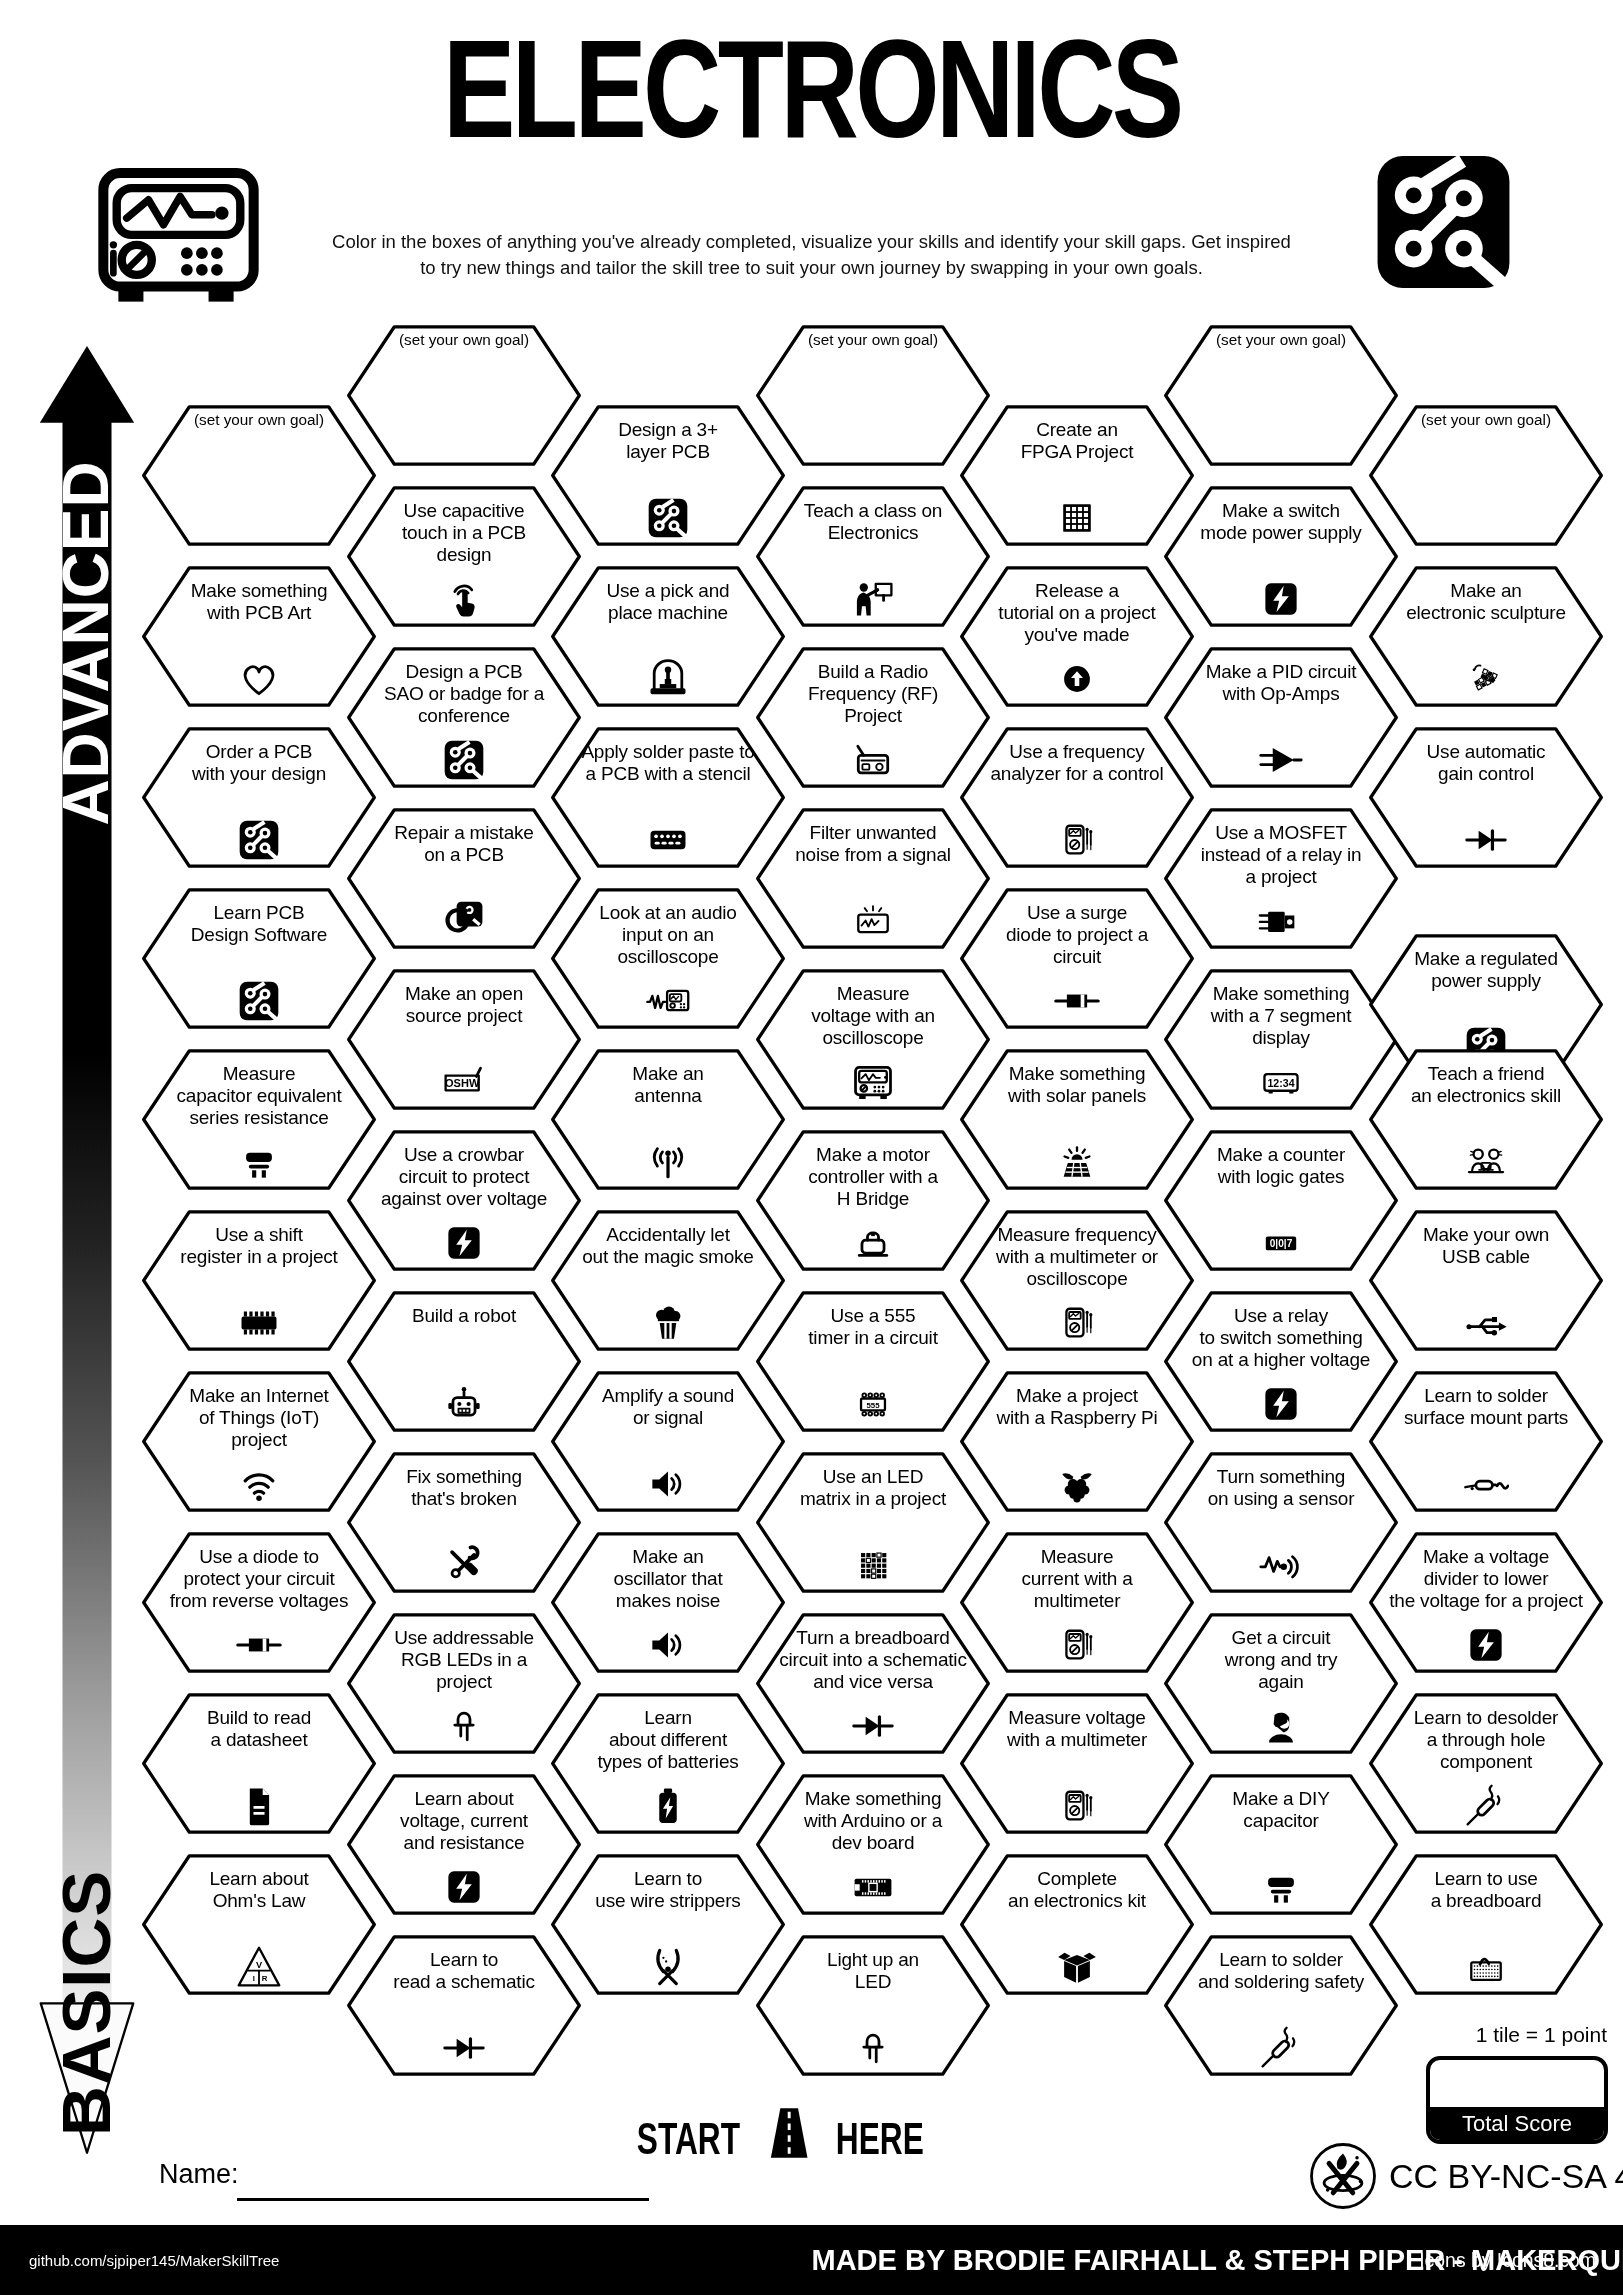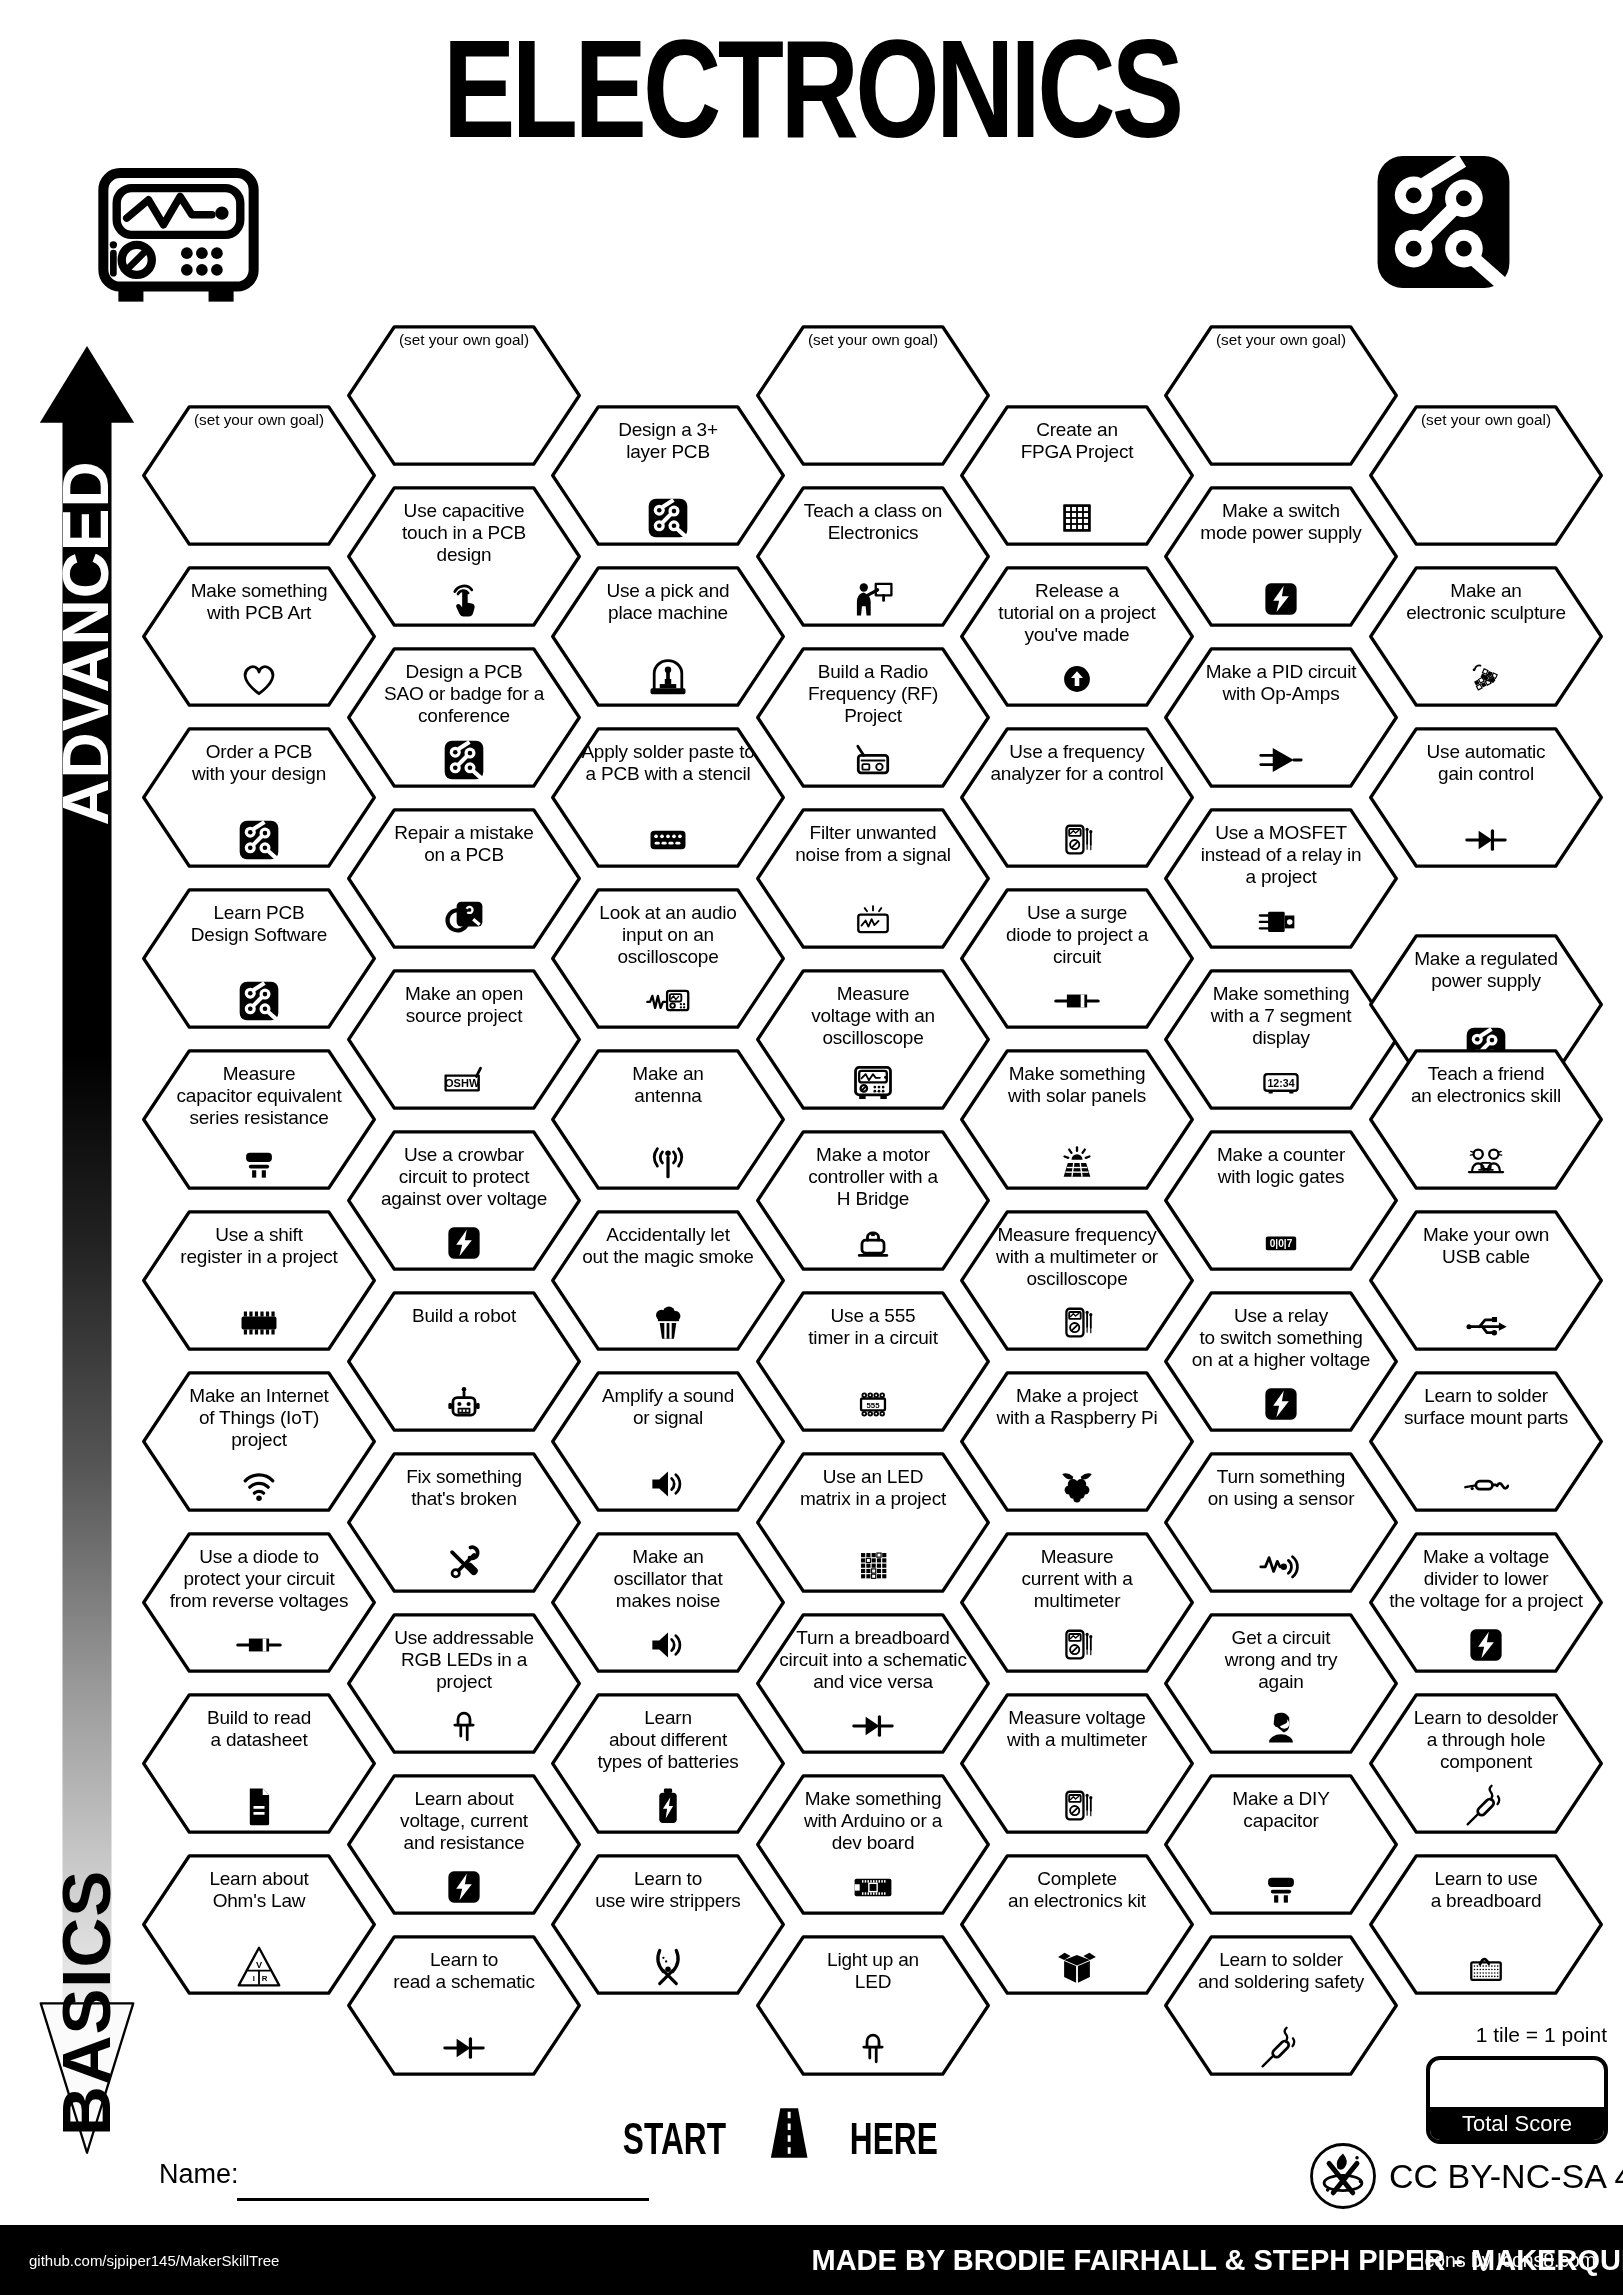--- a/index.html
+++ b/index.html
@@ -17,21 +17,21 @@
             color:#fff;font-size:64px;letter-spacing:0.9px}
   .axis-bas{top:2003px;left:86px;transform:translate(-50%,-50%) rotate(-90deg);
             color:#000;font-size:69px;letter-spacing:0.9px}
   .hex{position:absolute;width:236px;height:143px}
   .hex .hexbg{position:absolute;left:0;top:0}
   .hexlabel{position:absolute;top:15px;left:10.2px;right:10.2px;text-align:center;
             font-size:19px;line-height:1.16;letter-spacing:-0.2px;white-space:pre-line}
   .hex.goal .hexlabel{top:7px;font-size:15.3px;letter-spacing:0}
   .hexicon{position:absolute;bottom:5.6px;left:0;right:0;display:flex;justify-content:center}
   .starthere{top:2138px;left:779px;transform:translate(-50%,-50%);display:flex;
-             align-items:center;gap:14px;font-weight:900;font-size:44px;white-space:nowrap}
+             align-items:center;font-weight:900;font-size:44px;white-space:nowrap}
   .starthere .word{display:inline-block;transform:scaleX(0.72)}
   .namefield{top:2159px;left:159px;font-size:27px}
   .nameline{top:2198px;left:237px;width:412px;height:2.8px;background:#000}
   .tilenote{top:2023px;left:1383px;width:224px;text-align:right;font-size:21px}
   .scorebox{top:2056px;left:1426px;width:174px;height:80px;border:4.2px solid #000;
             border-radius:14px;background:#fff;overflow:hidden}
   .scorebar{position:absolute;left:0;right:0;bottom:0;height:33px;background:#000;color:#fff;
             display:flex;align-items:center;justify-content:center;font-size:22px}
   .cctext{top:2157px;left:1389px;font-size:34px;font-weight:500;white-space:nowrap}
   .footbar{top:2225px;left:0;width:1623px;height:70px;background:#000;color:#fff}
@@ -78,20 +78,24 @@
           <circle cx="31" cy="33" r="12" fill="#fff"></circle>
           <circle cx="31" cy="33" r="5" fill="#000"></circle>
           <circle cx="63" cy="35" r="12" fill="#fff"></circle>
           <circle cx="63" cy="35" r="5" fill="#000"></circle>
           <circle cx="31" cy="67" r="12" fill="#fff"></circle>
           <circle cx="31" cy="67" r="5" fill="#000"></circle>
           <circle cx="63" cy="67" r="12" fill="#fff"></circle>
           <circle cx="63" cy="67" r="5" fill="#000"></circle>
         </svg></span></div>
 
+  <div class="abs desc">
+    <div>Color in the boxes of anything you've already completed, visualize your skills and identify your skill gaps.  Get inspired</div>
+    <div>to try new things and tailor the skill tree to suit your own journey by swapping in your own goals.</div>
+  </div>
 
   <div class="abs" id="axis" style="left:36px;top:345px"><svg width="102" height="1811" viewBox="0 0 220 3915" xmlns="http://www.w3.org/2000/svg">
         <defs>
           <linearGradient id="shaftgrad" x1="0" y1="0" x2="0" y2="1">
             <stop offset="0" stop-color="#000"></stop>
             <stop offset="0.40" stop-color="#000"></stop>
             <stop offset="0.52" stop-color="#222"></stop>
             <stop offset="0.66" stop-color="#555"></stop>
             <stop offset="0.80" stop-color="#999"></stop>
             <stop offset="0.92" stop-color="#ccc"></stop>

